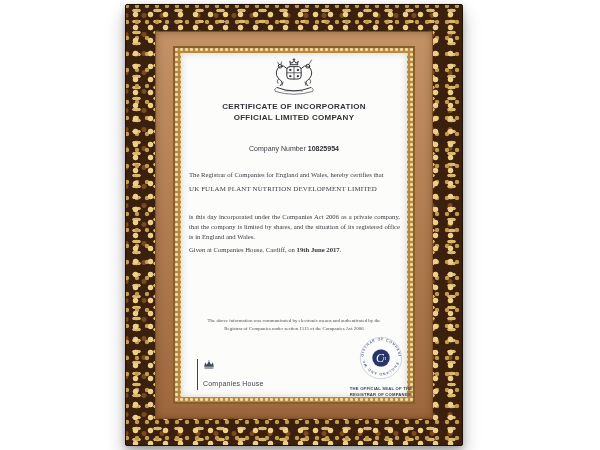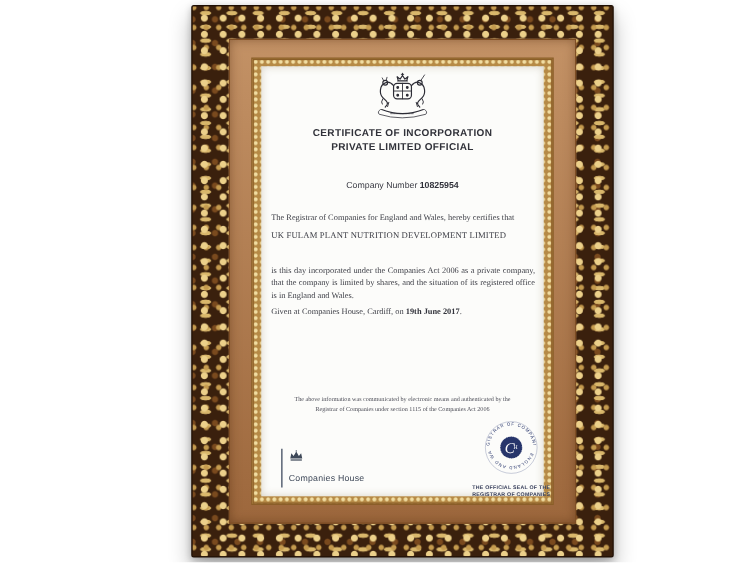--- a/index.html
+++ b/index.html
@@ -9,21 +9,21 @@
   .frame{position:absolute;left:125px;top:4px;width:338px;height:442px;box-sizing:border-box;
          padding:26px 29px;border:1px solid #1f0f04;border-radius:2px;
          background-color:#3a200d;
          background-image:
            radial-gradient(circle,#ecd08a 0 2.4px,rgba(0,0,0,0) 3.2px),
            radial-gradient(circle,#c49a4e 0 1.8px,rgba(0,0,0,0) 2.6px),
            radial-gradient(ellipse 7px 3px,#d9b76b 0 55%,rgba(0,0,0,0) 70%),
            radial-gradient(circle,#7a4a1e 0 2px,rgba(0,0,0,0) 3px);
          background-size:15px 13px,10px 16px,21px 11px,18px 19px;
          background-position:2px 3px,6px 9px,0 0,9px 1px;
-         box-shadow:0 10px 18px rgba(0,0,0,.28),0 2px 6px rgba(0,0,0,.22);margin-left:28px;}
+         box-shadow:0 10px 18px rgba(0,0,0,.28),0 2px 6px rgba(0,0,0,.22);}
   .wood{width:100%;height:100%;box-sizing:border-box;padding:16px 19px;
         background-color:#b27848;
         background-image:linear-gradient(180deg,rgba(255,236,205,.22),rgba(60,28,8,.18));
         box-shadow:inset 0 0 0 1px #7e4e24,inset 0 0 9px rgba(70,35,10,.5);}
   .bead{width:100%;height:100%;box-sizing:border-box;padding:6px 7px;
         background-color:#b68a46;
         background-image:radial-gradient(circle,#f1dda2 0 1.2px,rgba(0,0,0,0) 1.9px);
         background-size:5px 5px;
         box-shadow:inset 0 0 0 1px #8a5e28,0 0 0 1px #8a5e28;}
   .paper{position:relative;width:100%;height:100%;background:#fcfcfa;
@@ -81,21 +81,21 @@
               <path d="M96 13 l6 -9" stroke-width="1.4"></path>
               <path d="M98 44 q4 6 1 9 M88 50 l2 7" stroke-width="1.6"></path>
               <path d="M30 62 q35 14 70 0"></path>
               <path d="M28 62 q-6 4 -2 8 q38 12 78 0 q4 -4 -2 -8" stroke-width="1.3"></path>
               <path d="M45 69 h40" stroke-width="1" stroke-dasharray="3 2"></path>
             </g>
           </svg>
 
           <div class="title">
             <div>CERTIFICATE OF INCORPORATION</div>
-            <div>PRIVATE LIMITED OFFICIAL</div>
+            <div>OFFICIAL LIMITED COMPANY</div>
           </div>
 
           <div class="cnum">
             <span>Company Number</span>&nbsp;<b>10825954</b>
           </div>
 
           <div class="certifies serif">The Registrar of Companies for England and Wales, hereby certifies that</div>
 
           <div class="cname serif">UK FULAM PLANT NUTRITION DEVELOPMENT LIMITED</div>
 

